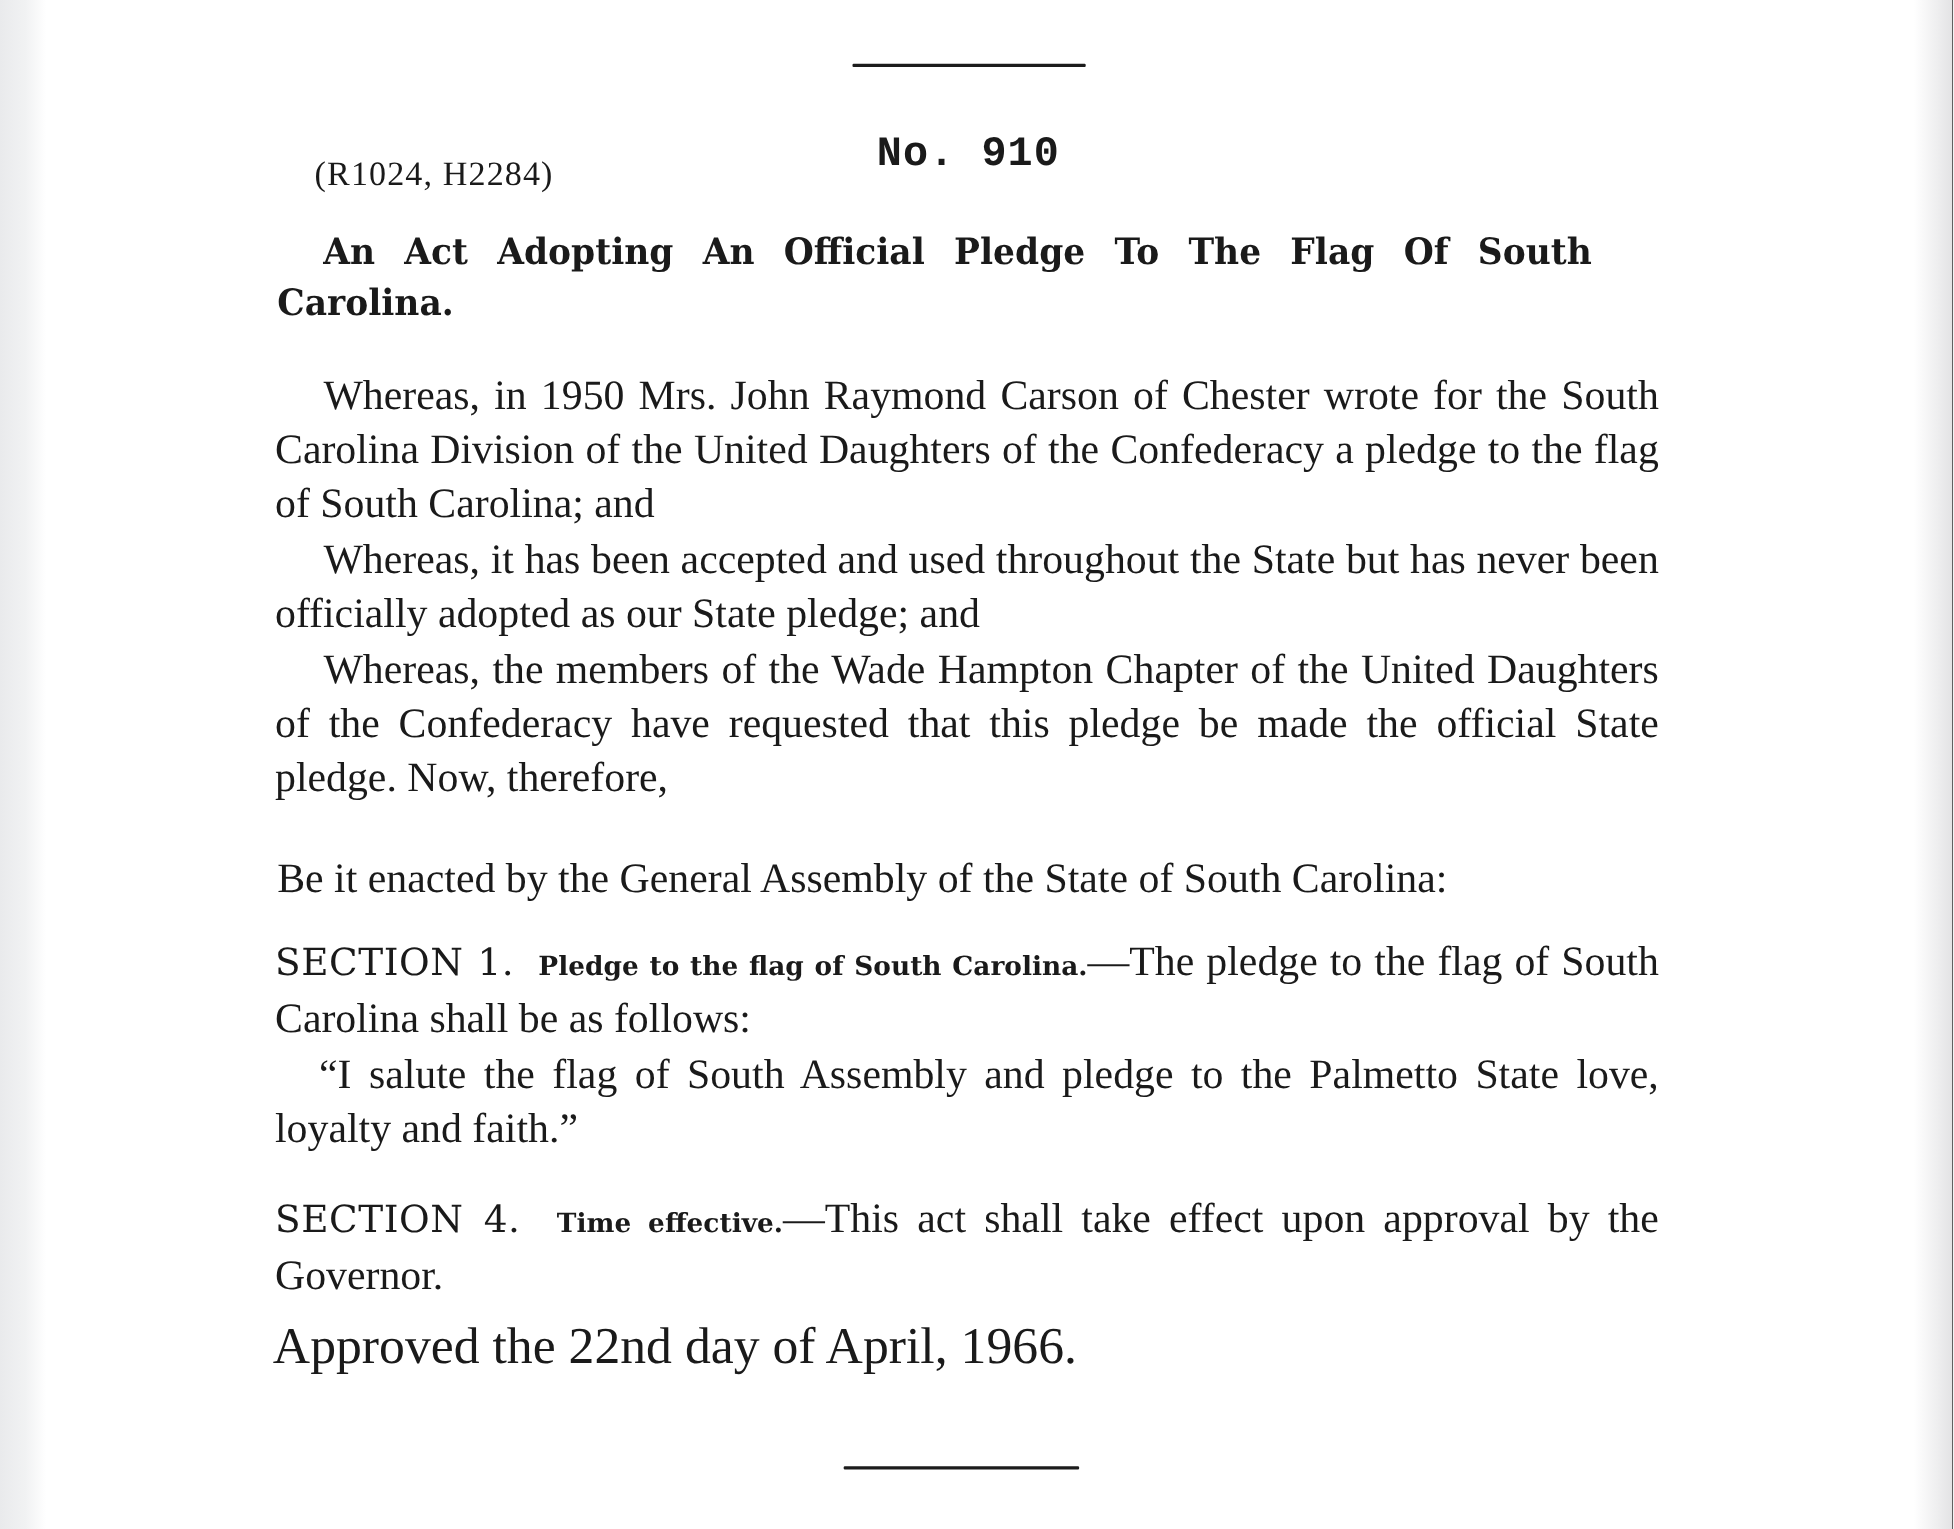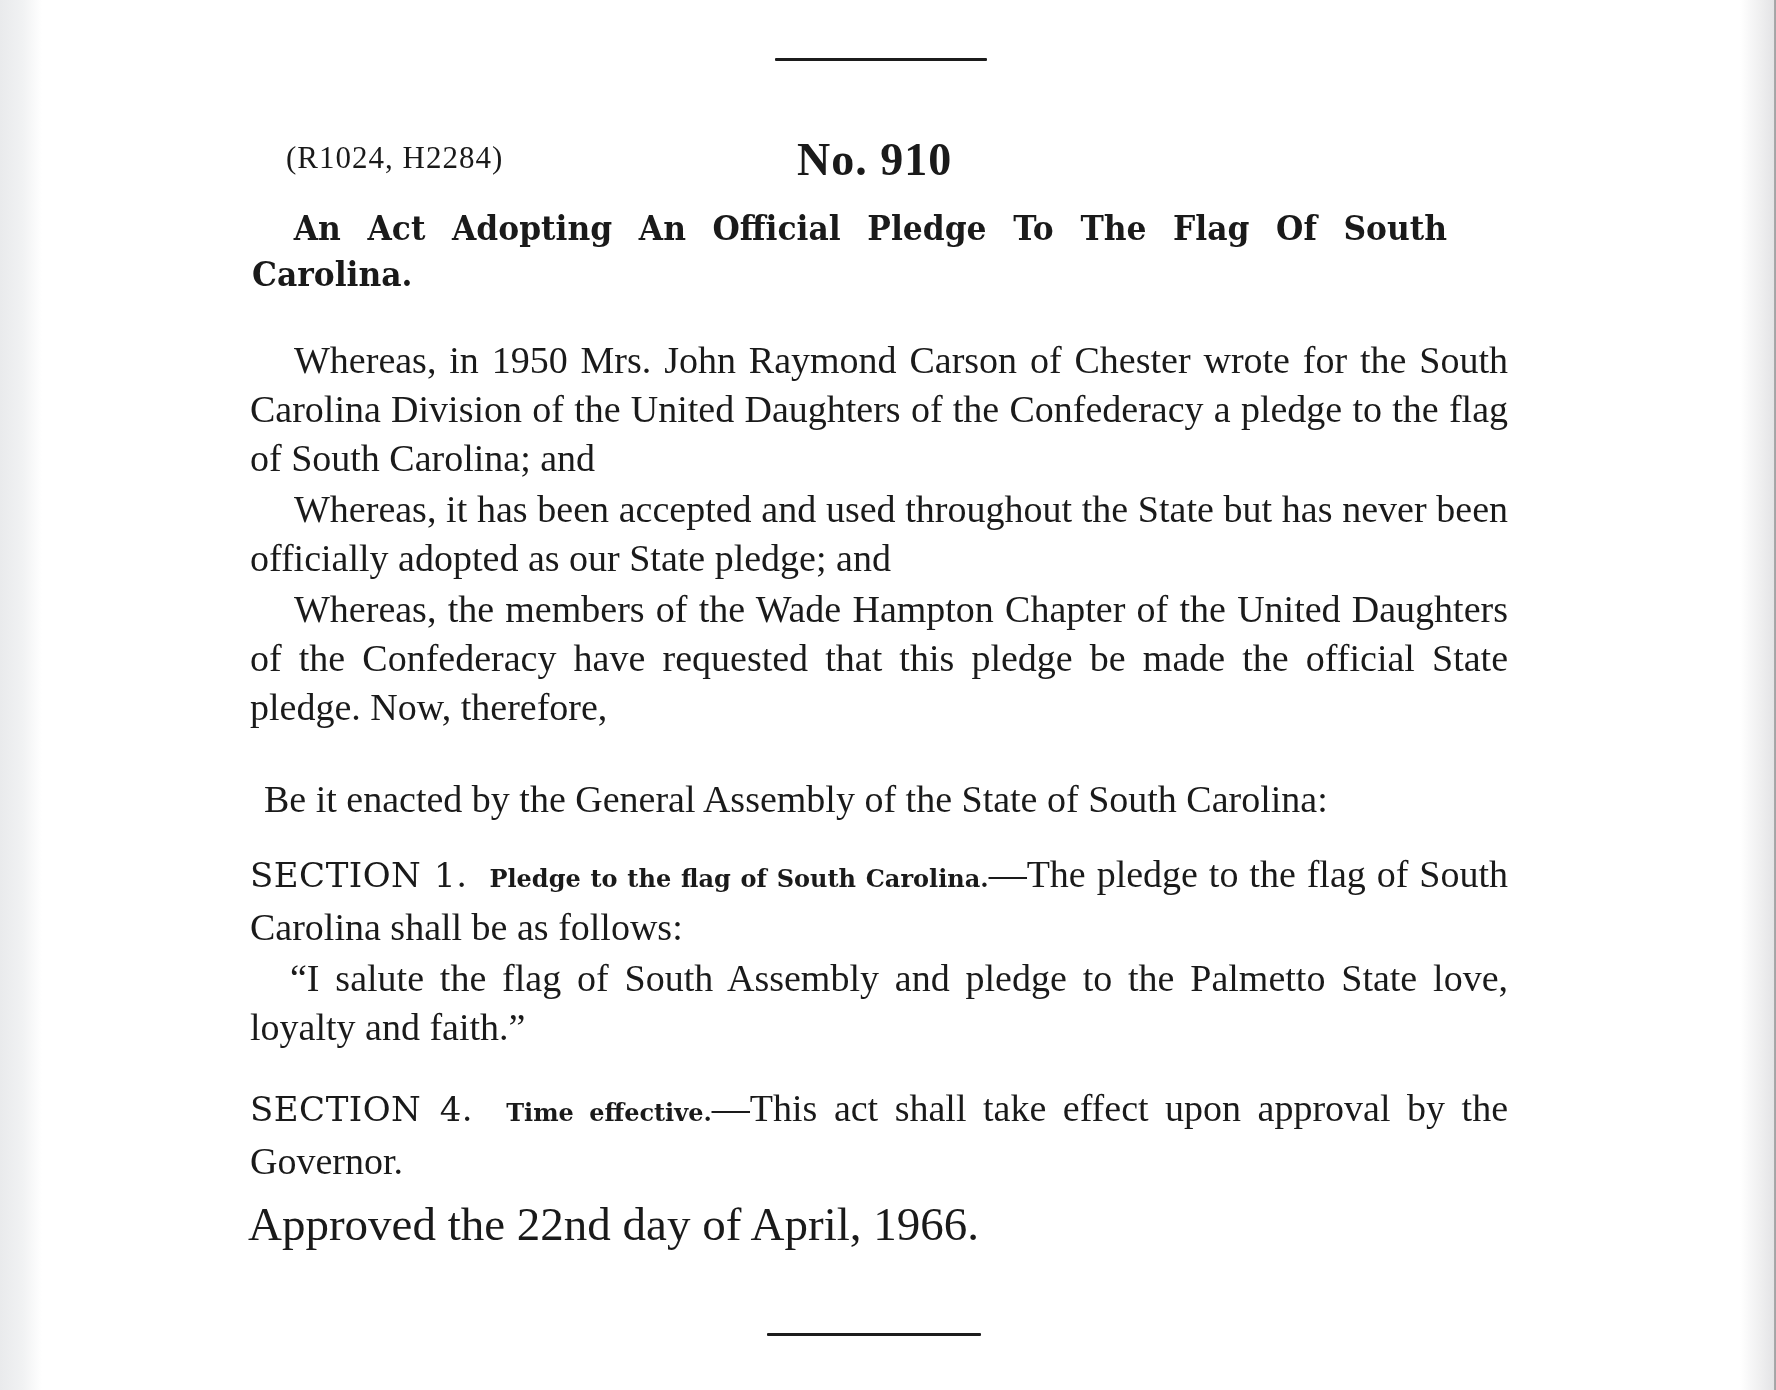--- a/index.html
+++ b/index.html
@@ -21,42 +21,42 @@
     position:absolute; height:3px; background:#1c1c1c; border-radius:1px;
   }
   .rule.top { left:775px; top:58px; width:212px; }
   .rule.bottom { left:767px; top:1333px; width:214px; }
 
   .bill-ref {
     position:absolute; left:253px; top:140px;
     font-size:31px; letter-spacing:1px;margin-left:33px;
   }
   .act-no {
-    position:absolute; left:797px; top:133px;
-    font-size:46px; font-weight:bold;
-    font-family:Liberation Serif, serif; letter-spacing:1px;
+    position:absolute; left:797px; top:119px;
+    font-size:38px; font-weight:bold;
+    font-family:Liberation Mono, monospace; letter-spacing:1px;
   }
   .act-title {
     position:absolute; left:252px; top:206px; width:1258px;
     font-family:"DejaVu Serif", serif; font-weight:bold;
     font-size:33px; line-height:46px;
     text-align:justify; text-align-last:left;
     text-indent:44px;
     transform:scaleX(0.95); transform-origin:left top;
   }
   .body-text {
     position:absolute; left:248px; width:1262px;
     font-size:38px; line-height:49px;
     text-align:justify;
   }
   .para { margin:2px; text-align:justify; }
   .indent { text-indent:44px; }
   .whereas { top:334px; }
   .whereas .para { margin-bottom:0; }
-  .enact { position:absolute; left:264px; top:775px; width:1258px; font-size:38px; line-height:49px; }
+  .enact { position:absolute; left:252px; top:775px; width:1258px; font-size:38px; line-height:49px; }
   .sec1 { top:848px; }
   .sec2 { top:1082px; }
   .approved { position:absolute; left:248px; top:1200px; font-size:47px; line-height:49px; }
   .sec-label {
     font-family:"DejaVu Serif", serif; font-weight:normal; font-size:34px;
     letter-spacing:0.5px;
   }
   .sec-head {
     font-family:"DejaVu Serif", serif; font-weight:bold; font-size:24px;
   }

